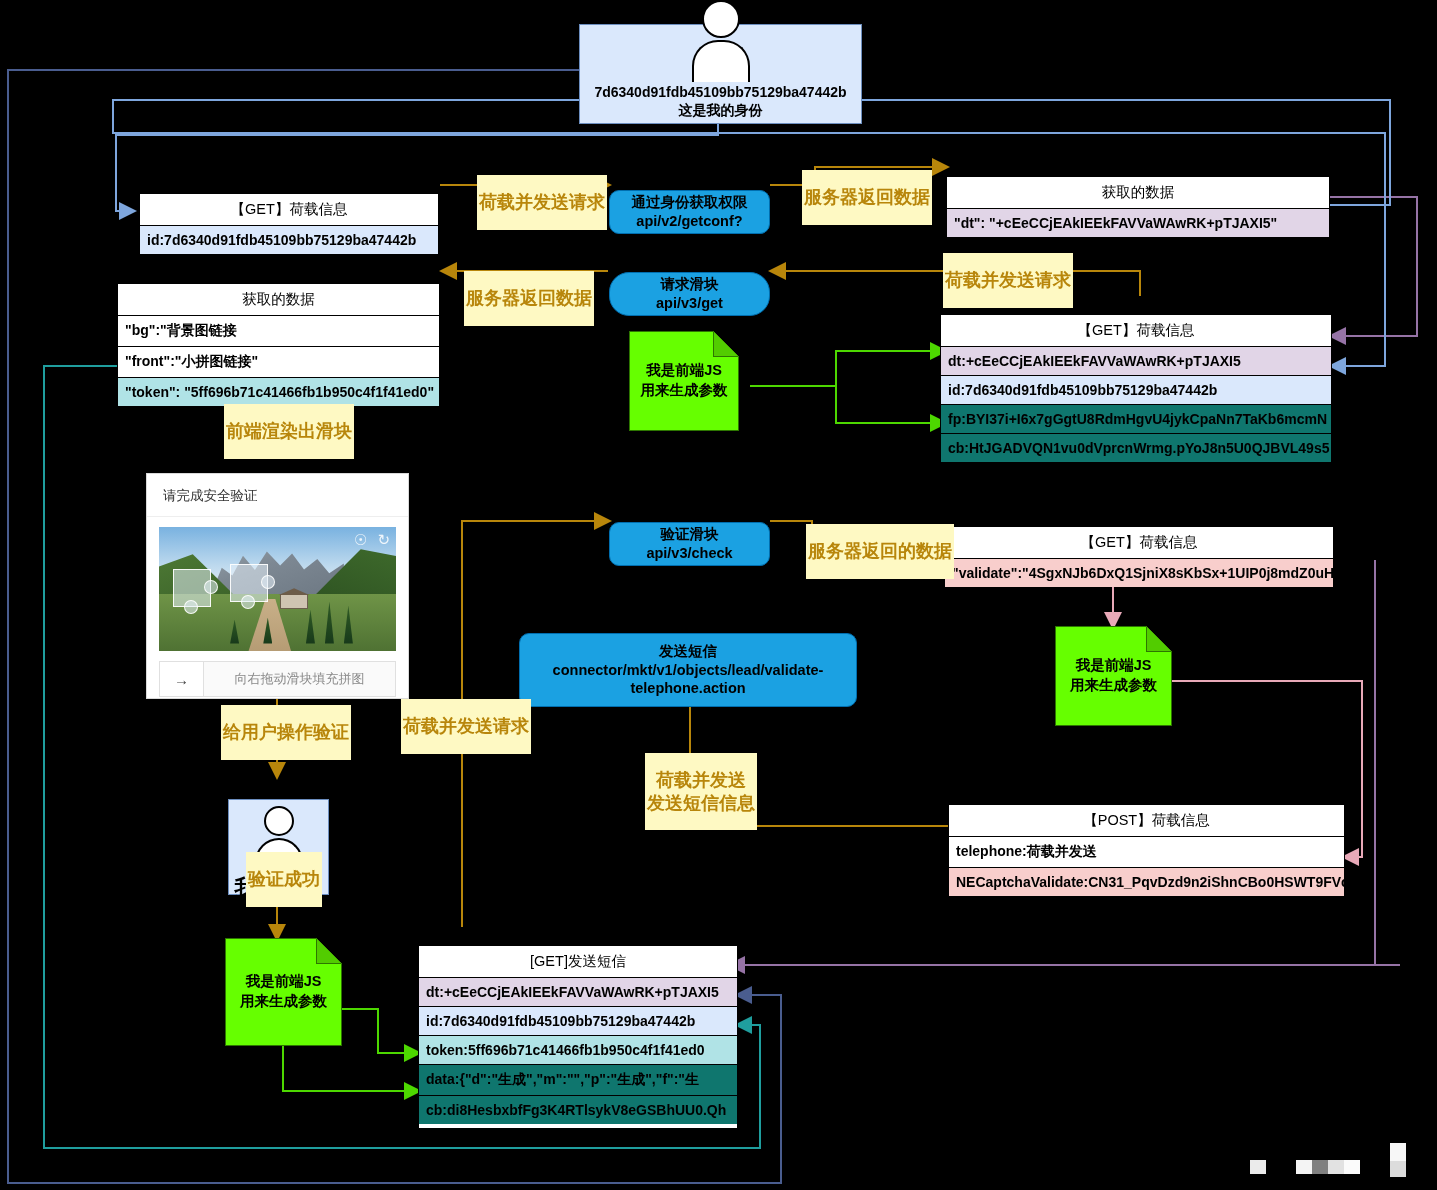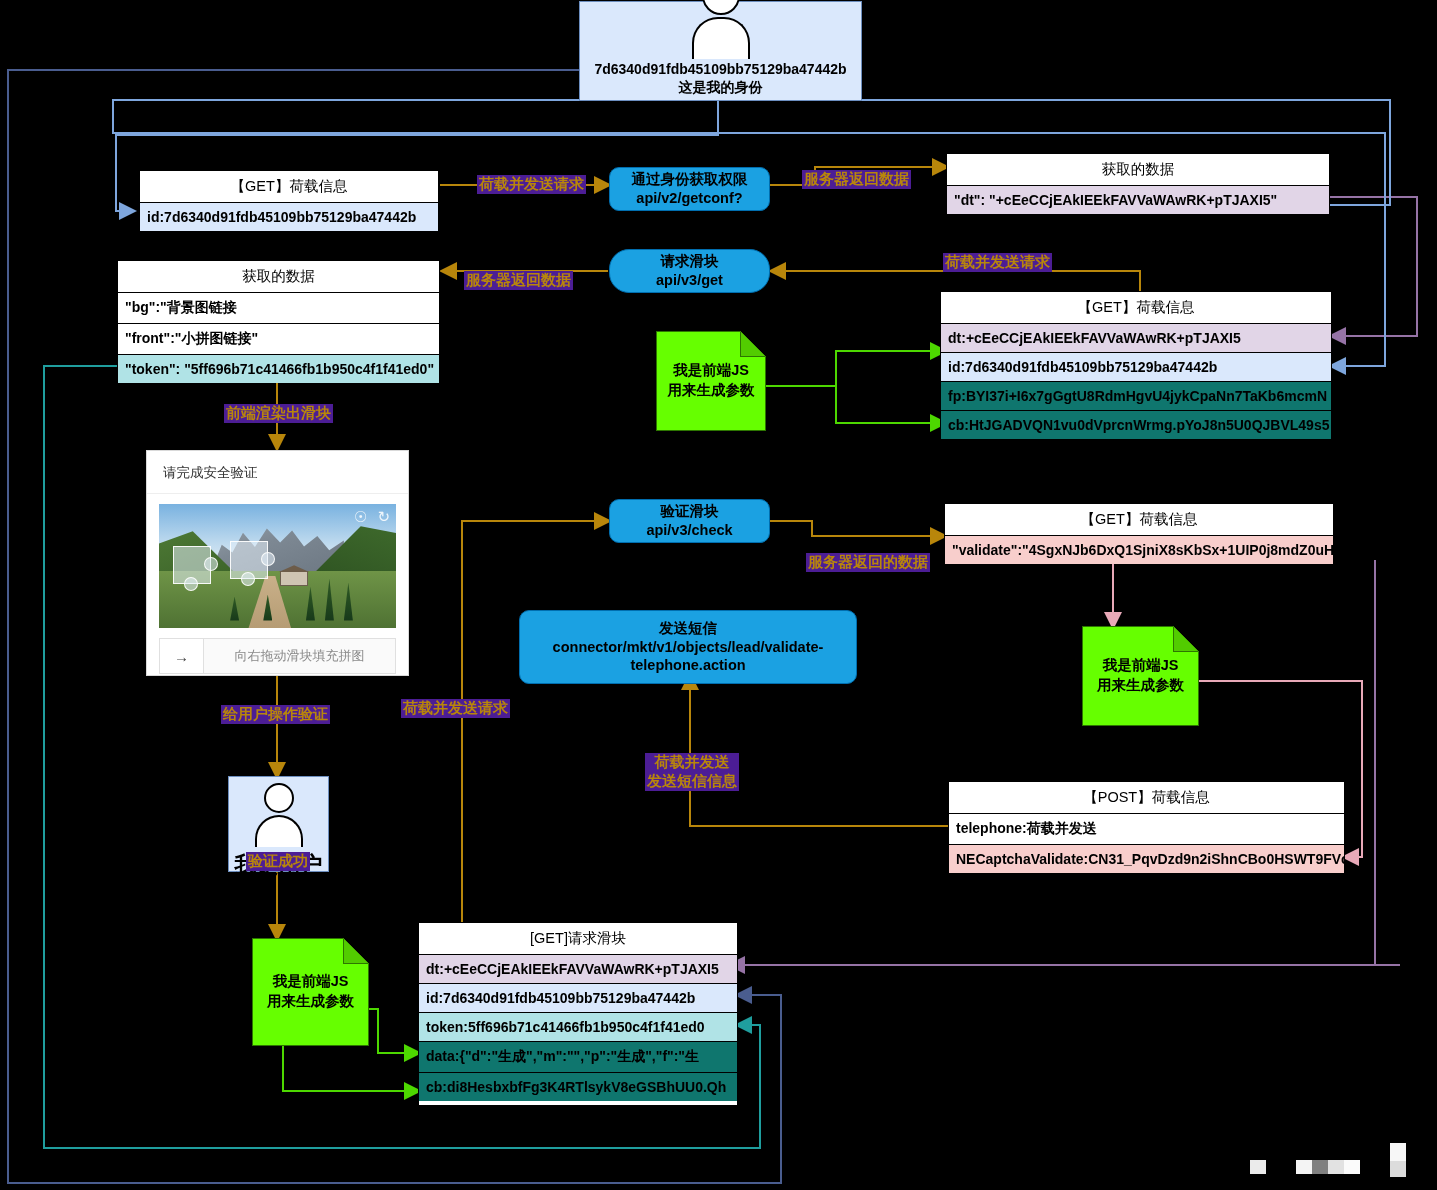--- a/index.html
+++ b/index.html
@@ -5,21 +5,21 @@
   * { box-sizing: border-box; }
   html, body { margin:0; padding:0; background:#000; }
   body {
     width:1437px; height:1190px; position:relative; overflow:hidden;
     font-family:"Liberation Sans","DejaVu Sans",sans-serif;
     background:#000;
   }
   #canvas { position:absolute; left:0; top:0; width:1437px; height:1190px; }
   svg#wires { position:absolute; left:0; top:0; width:1437px; height:1190px; pointer-events:none; }
 
-  .node { position:absolute; }
+  .node { position:absolute;margin-top:23px; }
 
   
   .actor {
     background:#dae8fc; border:1px solid #6c8ebf;
     display:flex; flex-direction:column; align-items:center; justify-content:flex-end;
     color:#000;
   }
   .actor .person { position:relative; width:62px; }
   .actor .head {
     width:38px; height:38px; border-radius:50%;
@@ -55,39 +55,38 @@
     color:#000; font-weight:bold; font-size:14.5px;
     display:flex; flex-direction:column; align-items:center; justify-content:center;
     text-align:center; line-height:1.3; padding:4px 8px;
   }
 
   
   .note {
     position:absolute; color:#000; font-weight:bold; font-size:14.5px;
     display:flex; align-items:center; justify-content:center; text-align:center;
     line-height:1.35;
-    margin-left:27px;
   }
   .note .sheet {
     position:absolute; inset:0;
     background:#66ff00; border:1px solid #2D7600;
     clip-path: polygon(0 0, calc(100% - 26px) 0, 100% 26px, 100% 100%, 0 100%);
   }
   .note .fold {
     position:absolute; right:0; top:0; width:26px; height:26px;
     background:#52cc00; border-left:1px solid #2D7600; border-bottom:1px solid #2D7600;
     clip-path: polygon(0 0, 100% 100%, 0 100%);
   }
   .note .ntext { position:relative; z-index:2; padding:0 6px; }
 
   
   .elabel {
-    position:absolute; background:#4c1d95; color:#b8860b;
-    font-weight:bold; font-size:15px; line-height:1.25;
-    padding:0 2px; text-align:center; white-space:nowrap;
+    position:absolute; background:#fef9c3; color:#b8860b;
+    font-weight:bold; font-size:18px; line-height:1.25;
+    padding:16px 2px; text-align:center; white-space:nowrap;
   }
 
   
   .captcha { background:#fff; border:1px solid #d9d9d9; color:#333; }
   .captcha .cap-title {
     font-size:13.5px; color:#333; padding:13px 16px 11px;
     border-bottom:1px solid #eee;
   }
   .captcha .cap-body { padding:10px 12px 12px; }
   .cap-img {
@@ -370,37 +369,37 @@
   <div class="note" style="left:225px; top:938px; width:117px; height:108px;">
     <div class="sheet"></div>
       <div class="fold"></div>
     <div class="ntext">
       <div>我是前端JS</div>
       <div>用来生成参数</div>
     </div>
   </div>
 
   <div class="node tbl" style="left:418px; top:922px; width:320px; height:184px;">
-    <div class="thead">[GET]请求滑块</div>
+    <div class="thead">[GET]发送短信</div>
     <div class="row r-purple">dt:+cEeCCjEAkIEEkFAVVaWAwRK+pTJAXI5</div>
     <div class="row r-blue">id:7d6340d91fdb45109bb75129ba47442b</div>
     <div class="row r-teal">token:5ff696b71c41466fb1b950c4f1f41ed0</div>
     <div class="row r-green">data:{"d":"生成","m":"","p":"生成","f":"生</div>
     <div class="row r-green">cb:di8HesbxbfFg3K4RTlsykV8eGSBhUU0.Qh</div>
   </div>
 
   <div class="elabel" style="left:477px; top:175px;">荷载并发送请求</div>
   <div class="elabel" style="left:802px; top:170px;">服务器返回数据</div>
   <div class="elabel" style="left:943px; top:253px;">荷载并发送请求</div>
   <div class="elabel" style="left:464px; top:271px;">服务器返回数据</div>
   <div class="elabel" style="left:224px; top:404px;">前端渲染出滑块</div>
   <div class="elabel" style="left:221px; top:705px;">给用户操作验证</div>
   <div class="elabel" style="left:246px; top:852px;">验证成功</div>
   <div class="elabel" style="left:401px; top:699px;">荷载并发送请求</div>
-  <div class="elabel" style="left:806px; top:524px;margin-top:29px;">服务器返回的数据</div>
+  <div class="elabel" style="left:806px; top:524px;">服务器返回的数据</div>
   <div class="elabel" style="left:645px; top:753px;">
     <div>荷载并发送</div>
     <div>发送短信信息</div>
   </div>
 
   <div class="chip" style="left:1250px; top:1160px; width:16px; height:14px; background:#ebebeb;"></div>
   <div class="chip" style="left:1296px; top:1160px; width:16px; height:14px; background:#f4f4f4;"></div>
   <div class="chip" style="left:1312px; top:1160px; width:16px; height:14px; background:#808080;"></div>
   <div class="chip" style="left:1328px; top:1160px; width:16px; height:14px; background:#e2e2e2;"></div>
   <div class="chip" style="left:1344px; top:1160px; width:16px; height:14px; background:#fbfbfb;"></div>

